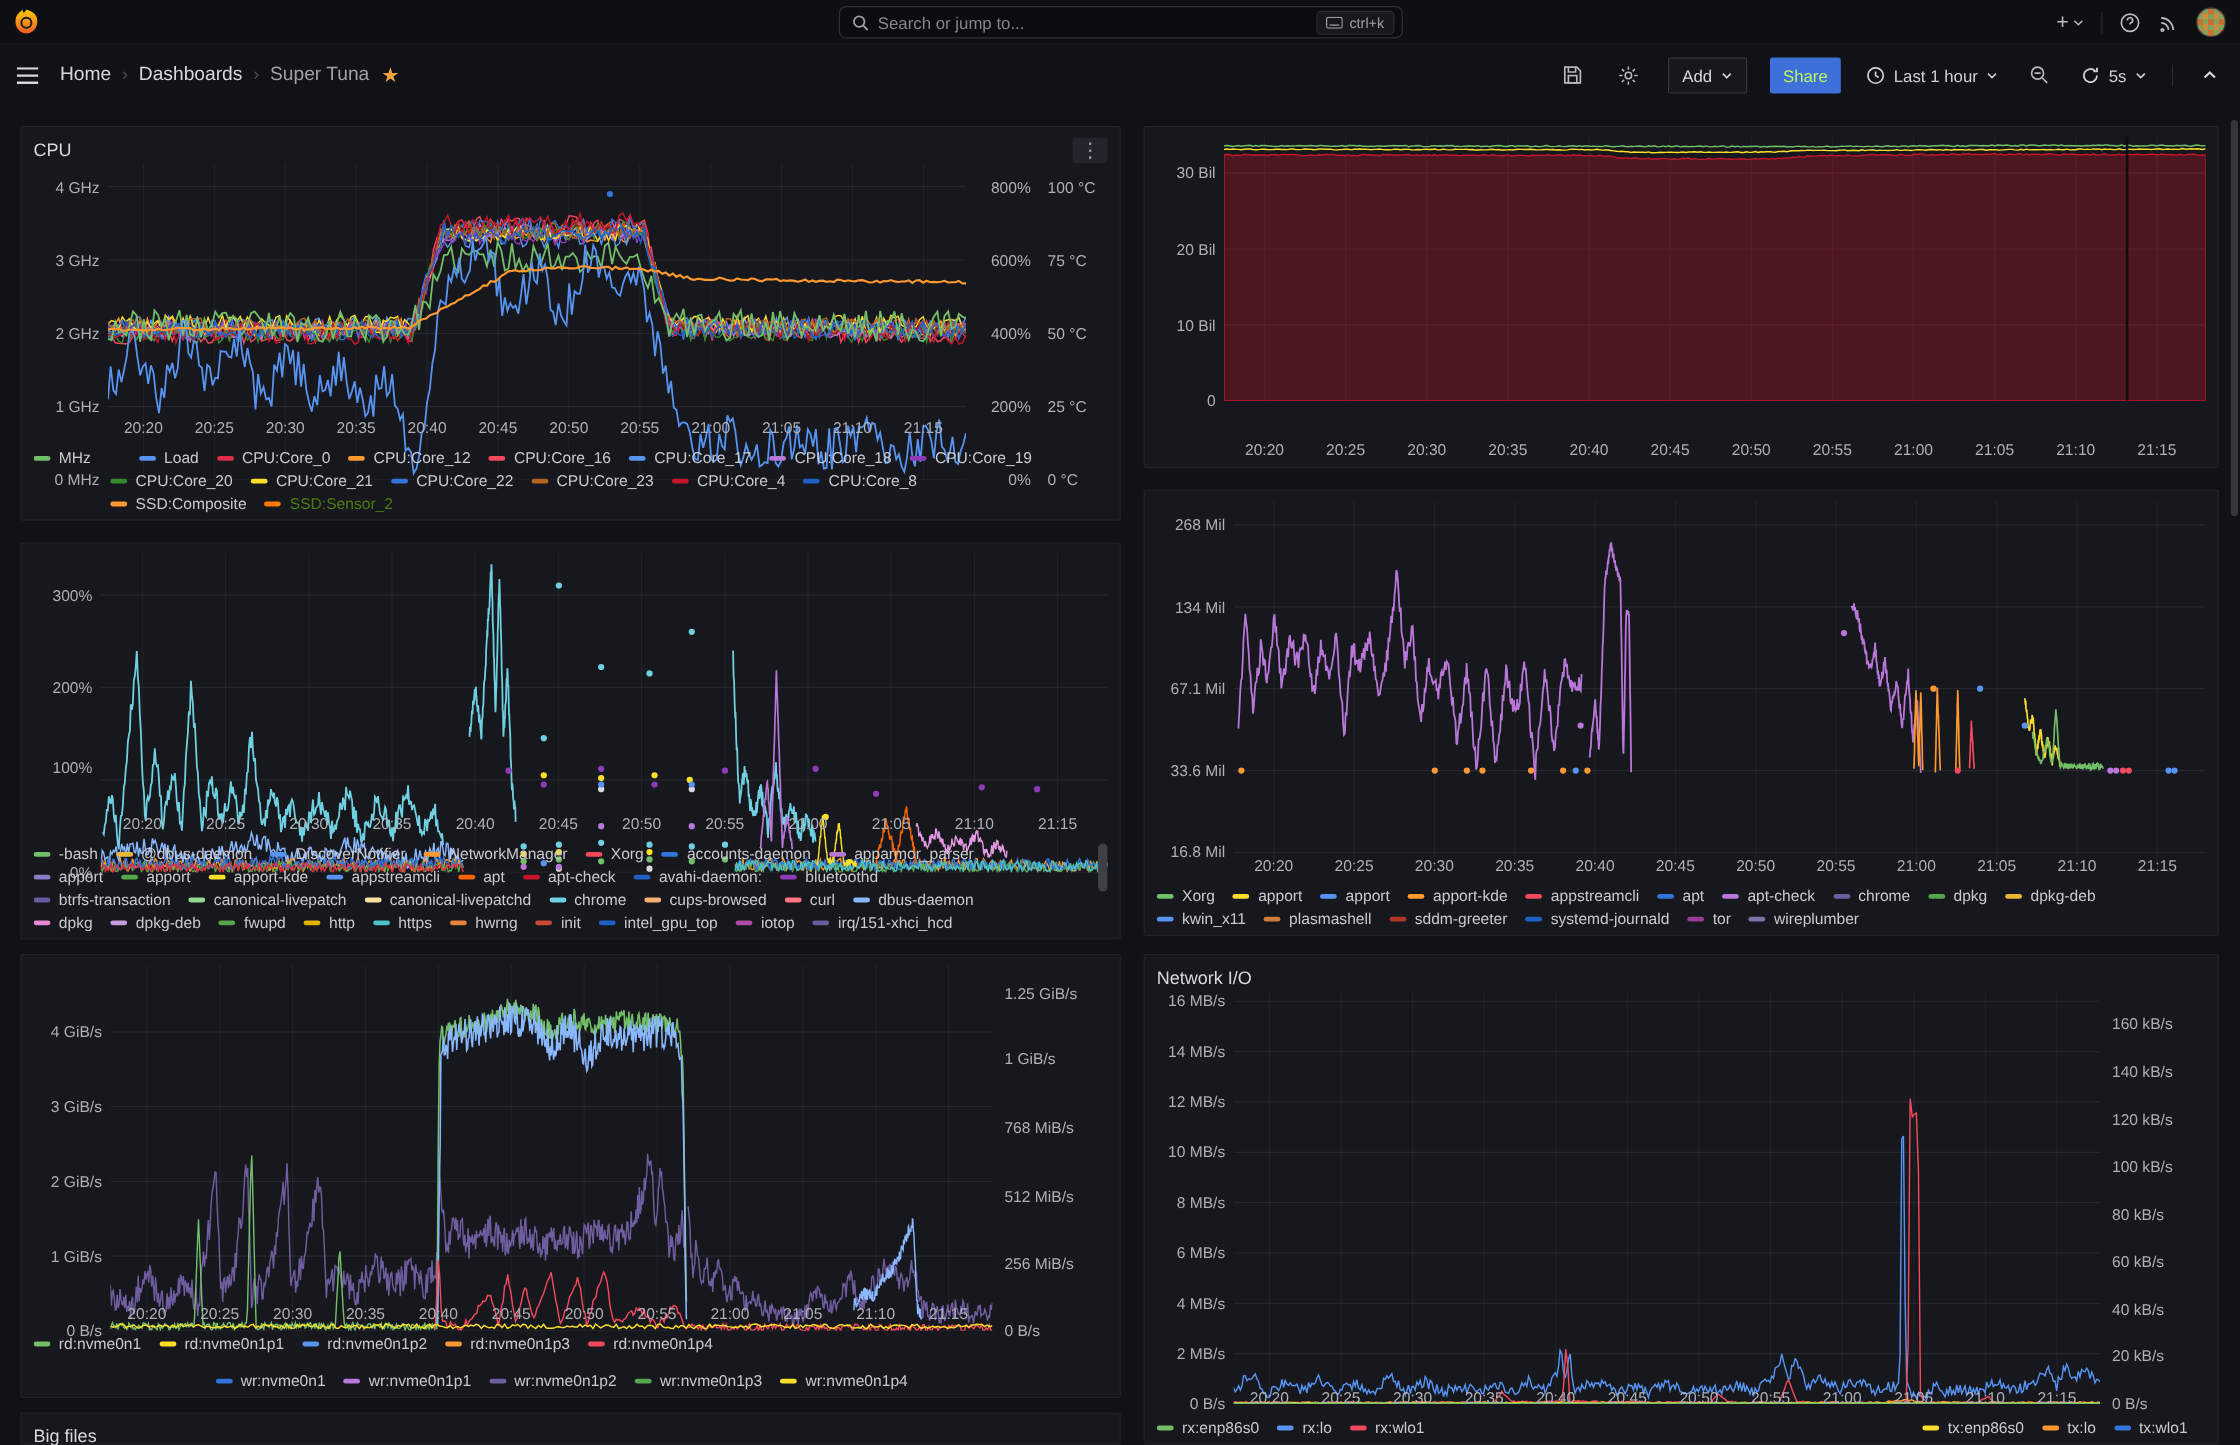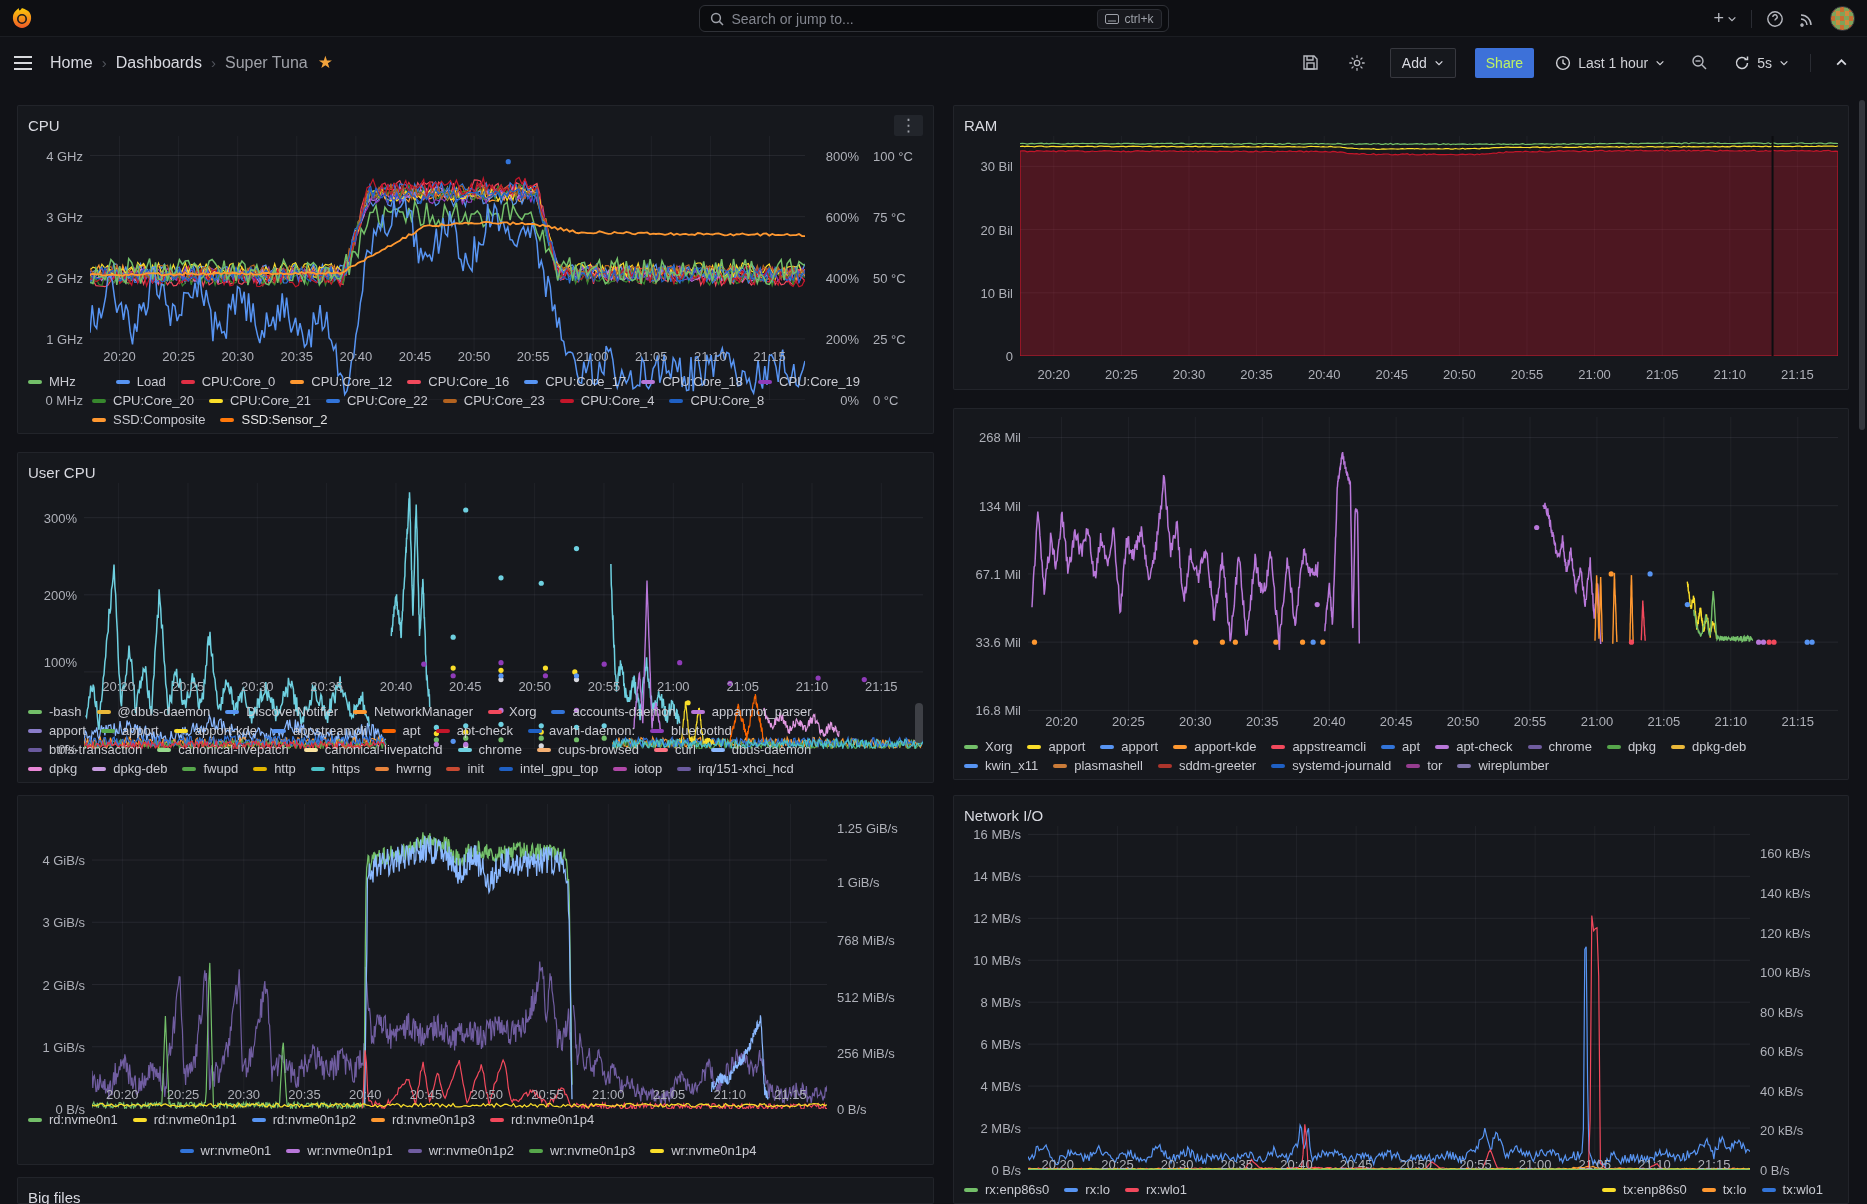--- a/index.html
+++ b/index.html
@@ -71,21 +71,21 @@
   .legend-row { display:flex; flex-wrap:nowrap; align-items:center; margin-top:4px; }
   .legend-row.indent { margin-left:64px; }
   .legend-row.center { justify-content:center; }
   .legend-row.split { justify-content:space-between; }
   .legend-row.gap-above { margin-top:16px; }
   .lgrp { display:flex; align-items:center; }
   .legend-item { display:flex; align-items:center; margin-right:15px; cursor:pointer; }
   .legend-item.wide { margin-right:40px; }
   .sw { width:14px; height:4px; border-radius:2px; margin-right:7px; flex:none; }
   .lb { font-size:13px; color:#c9cad1; white-space:nowrap; }
-  .lb.dim { color:#e5e5e5; }
+  .lb.dim { color:#4d7c0f; }
   .legend-thumb { position:absolute; right:0; top:8px; width:8px; height:40px; background:#3e4046; border-radius:4px; }
   .page-scrollbar { position:absolute; right:2px; top:100px; width:6px; height:330px; background:#34363c; border-radius:3px; }
 </style>
 </head>
 <body>
 
 <div class="navbar">
   <span class="logo">
     <svg width="24" height="24" viewBox="0 0 24 24">
       <defs>
@@ -377,23 +377,20 @@
           <span class="legend-item">
             <span class="sw" style="background: rgb(255, 120, 10);"></span>
             <span class="lb dim">SSD:Sensor_2</span>
           </span>
         </div>
       </div>
   </div>
 </div>
 
 <div class="panel" id="p-ram">
-  <div class="panel-header">
-    <span class="panel-title">RAM</span>
-  </div>
   <div class="chart">
     <div class="chart-body">
       <div class="yaxis left" style="width: 56px;">
           <div class="ylab" style="top: 30.3448px;">30 Bil</div>
           <div class="ylab" style="top: 93.5632px;">20 Bil</div>
           <div class="ylab" style="top: 156.782px;">10 Bil</div>
           <div class="ylab" style="top: 220px;">0</div>
         </div>
       <div class="plot-col">
         <div class="plot-area">
@@ -433,23 +430,20 @@
             <span class="xlab" style="left: 78.506%;">21:05</span>
             <span class="xlab" style="left: 86.77%;">21:10</span>
             <span class="xlab" style="left: 95.034%;">21:15</span>
           </div>
       </div>
     </div>
   </div>
 </div>
 
 <div class="panel" id="p-usercpu">
-  <div class="panel-header">
-    <span class="panel-title">User CPU</span>
-  </div>
   <div class="chart">
     <div class="chart-body">
       <div class="yaxis left" style="width: 56px;">
           <div class="ylab" style="top: 34.6957px;">300%</div>
           <div class="ylab" style="top: 111.797px;">200%</div>
           <div class="ylab" style="top: 179px;">100%</div>
           <div class="ylab" style="top: 266px;">0%</div>
         </div>
       <div class="plot-col">
         <div class="plot-area">

